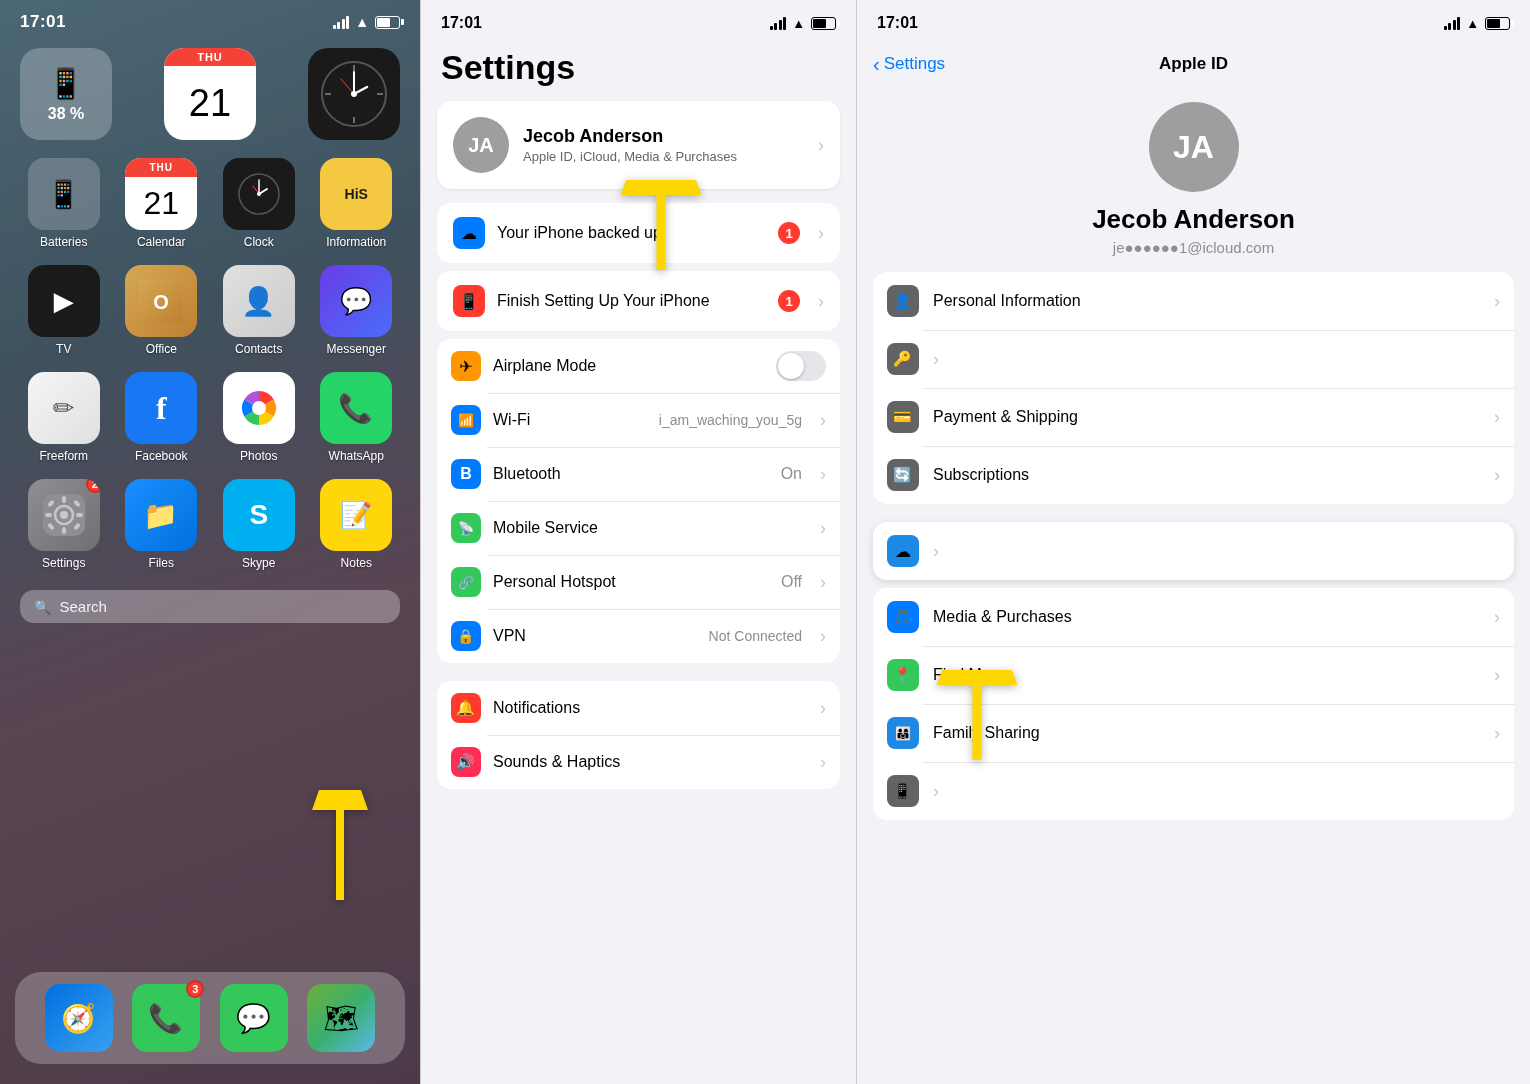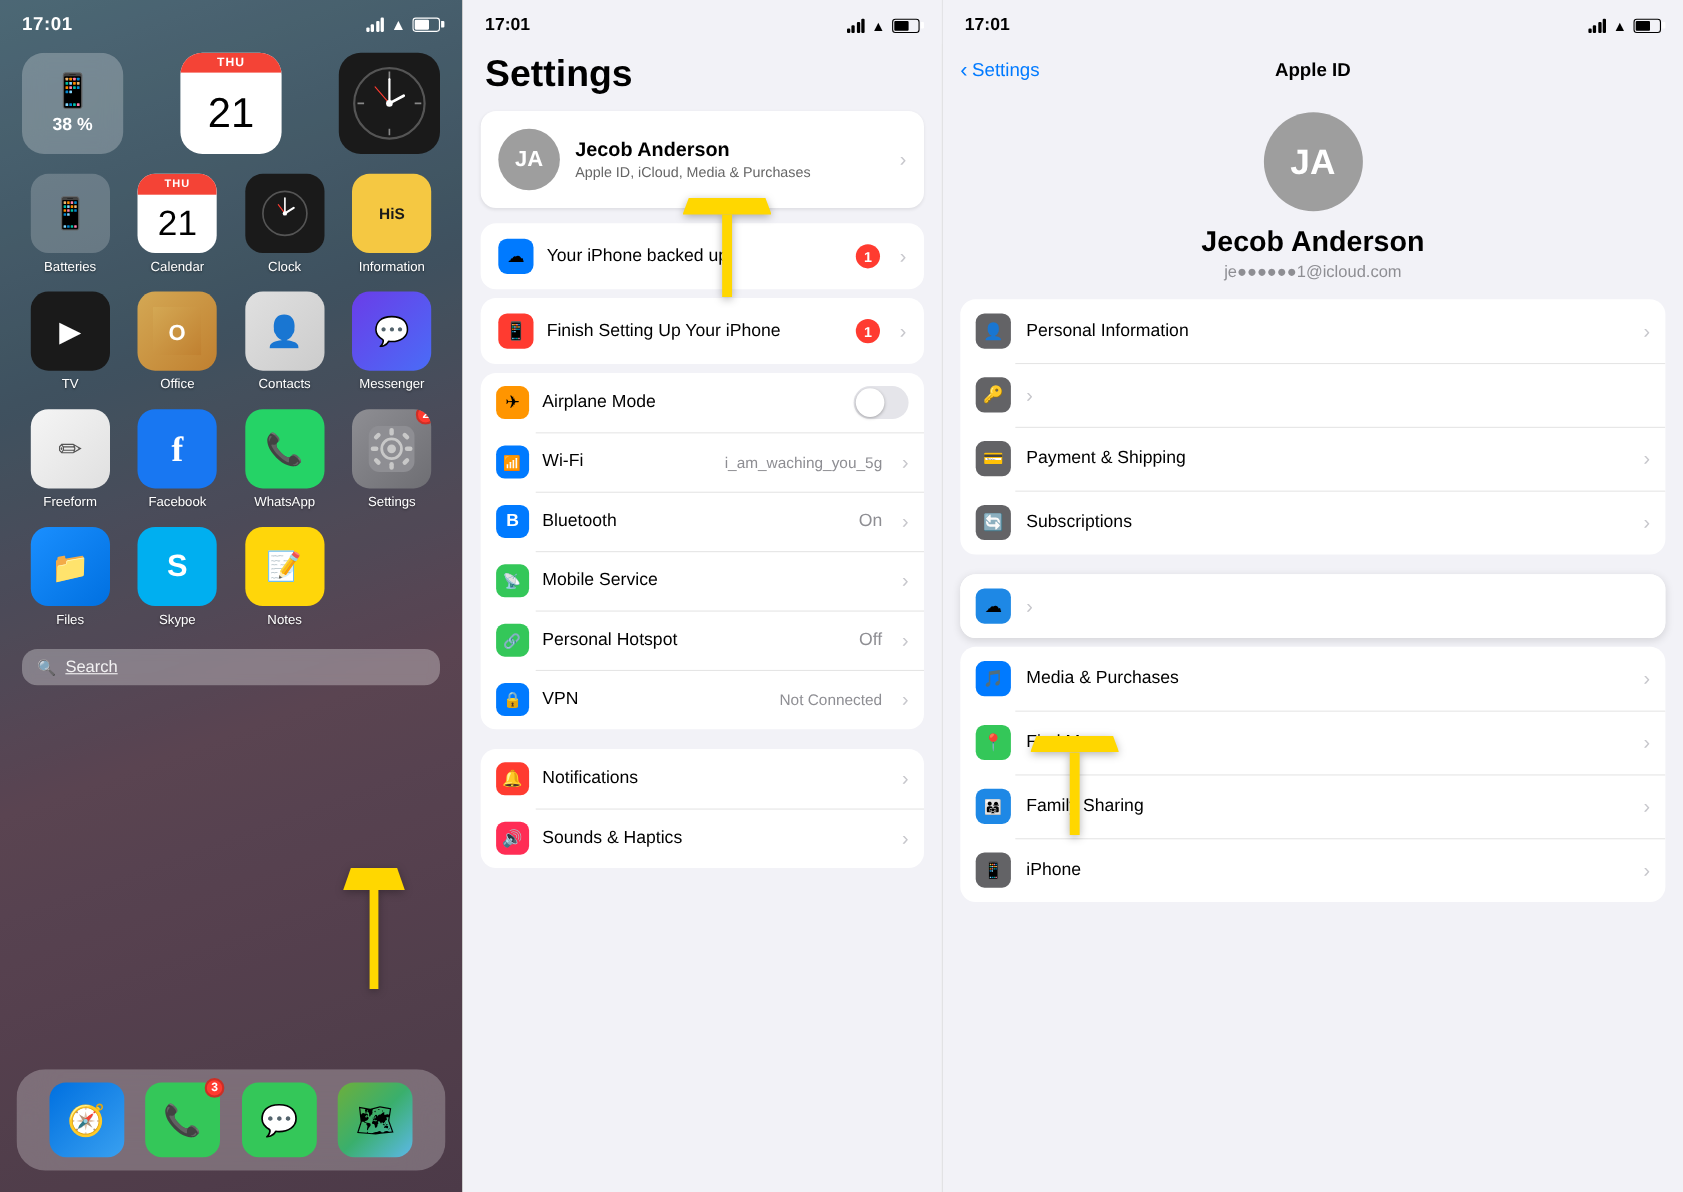--- a/index.html
+++ b/index.html
@@ -226,21 +226,20 @@
       display: flex;
       align-items: center;
       gap: 8px;
       position: relative;
       z-index: 10;
       backdrop-filter: blur(5px);
     }
     .search-bar-text {
       color: rgba(255,255,255,0.9);
       font-size: 15px;
-      text-decoration: underline;
     }
 
     
     .dock {
       position: absolute;
       bottom: 20px;
       left: 15px;
       right: 15px;
       background: rgba(255,255,255,0.25);
       border-radius: 26px;
@@ -742,20 +741,34 @@
       <span class="app-label">Freeform</span>
     </div>
 
     <div class="app-item">
       <div class="app-icon app-facebook">
         <span style="font-size:32px;font-weight:700;color:white;font-family:serif;">f</span>
       </div>
       <span class="app-label">Facebook</span>
     </div>
 
+    <div class="app-item">
+      <div class="app-icon app-photos" style="background:white;">
+        <svg width="42" height="42" viewBox="0 0 42 42">
+          <path d="M21 21 L21 4 A17 17 0 0 1 35.7 12.5 Z" fill="#ff3b30"></path>
+          <path d="M21 21 L35.7 12.5 A17 17 0 0 1 35.7 29.5 Z" fill="#ff9500"></path>
+          <path d="M21 21 L35.7 29.5 A17 17 0 0 1 21 38 Z" fill="#ffcc00"></path>
+          <path d="M21 21 L21 38 A17 17 0 0 1 6.3 29.5 Z" fill="#34c759"></path>
+          <path d="M21 21 L6.3 29.5 A17 17 0 0 1 6.3 12.5 Z" fill="#007aff"></path>
+          <path d="M21 21 L6.3 12.5 A17 17 0 0 1 21 4 Z" fill="#af52de"></path>
+          <circle cx="21" cy="21" r="7" fill="white"></circle>
+        </svg>
+      </div>
+      <span class="app-label">Photos</span>
+    </div>
 
     <div class="app-item">
       <div class="app-icon app-whatsapp">
         <span style="font-size:28px;color:white;">📞</span>
       </div>
       <span class="app-label">WhatsApp</span>
     </div>
 
     <div class="app-item">
       <div class="app-icon app-settings" style="position:relative;">
@@ -1053,21 +1066,20 @@
     </div>
 
     <div class="appleid-row">
       <div class="appleid-icon icon-family" style="font-size:13px;background:#1e88e5;">👨‍👩‍👧</div>
       <span class="appleid-label">Family Sharing</span>
       <span class="chevron-right">›</span>
     </div>
 
     <div class="appleid-row">
       <div class="appleid-icon icon-iphone" style="font-size:15px;">📱</div>
-      <span class="appleid-label">iPhone</span>
       <span class="chevron-right">›</span>
     </div>
 
   </div>
 
   <div class="yellow-arrow" style="bottom:310px;left:80px;">
     <svg width="80" height="100" viewBox="0 0 80 100">
       <defs>
         <marker id="arrowhead3" markerWidth="12" markerHeight="9" refX="0" refY="4.5" orient="auto">
           <polygon points="0 0, 12 4.5, 0 9" fill="#FFD700"></polygon>

